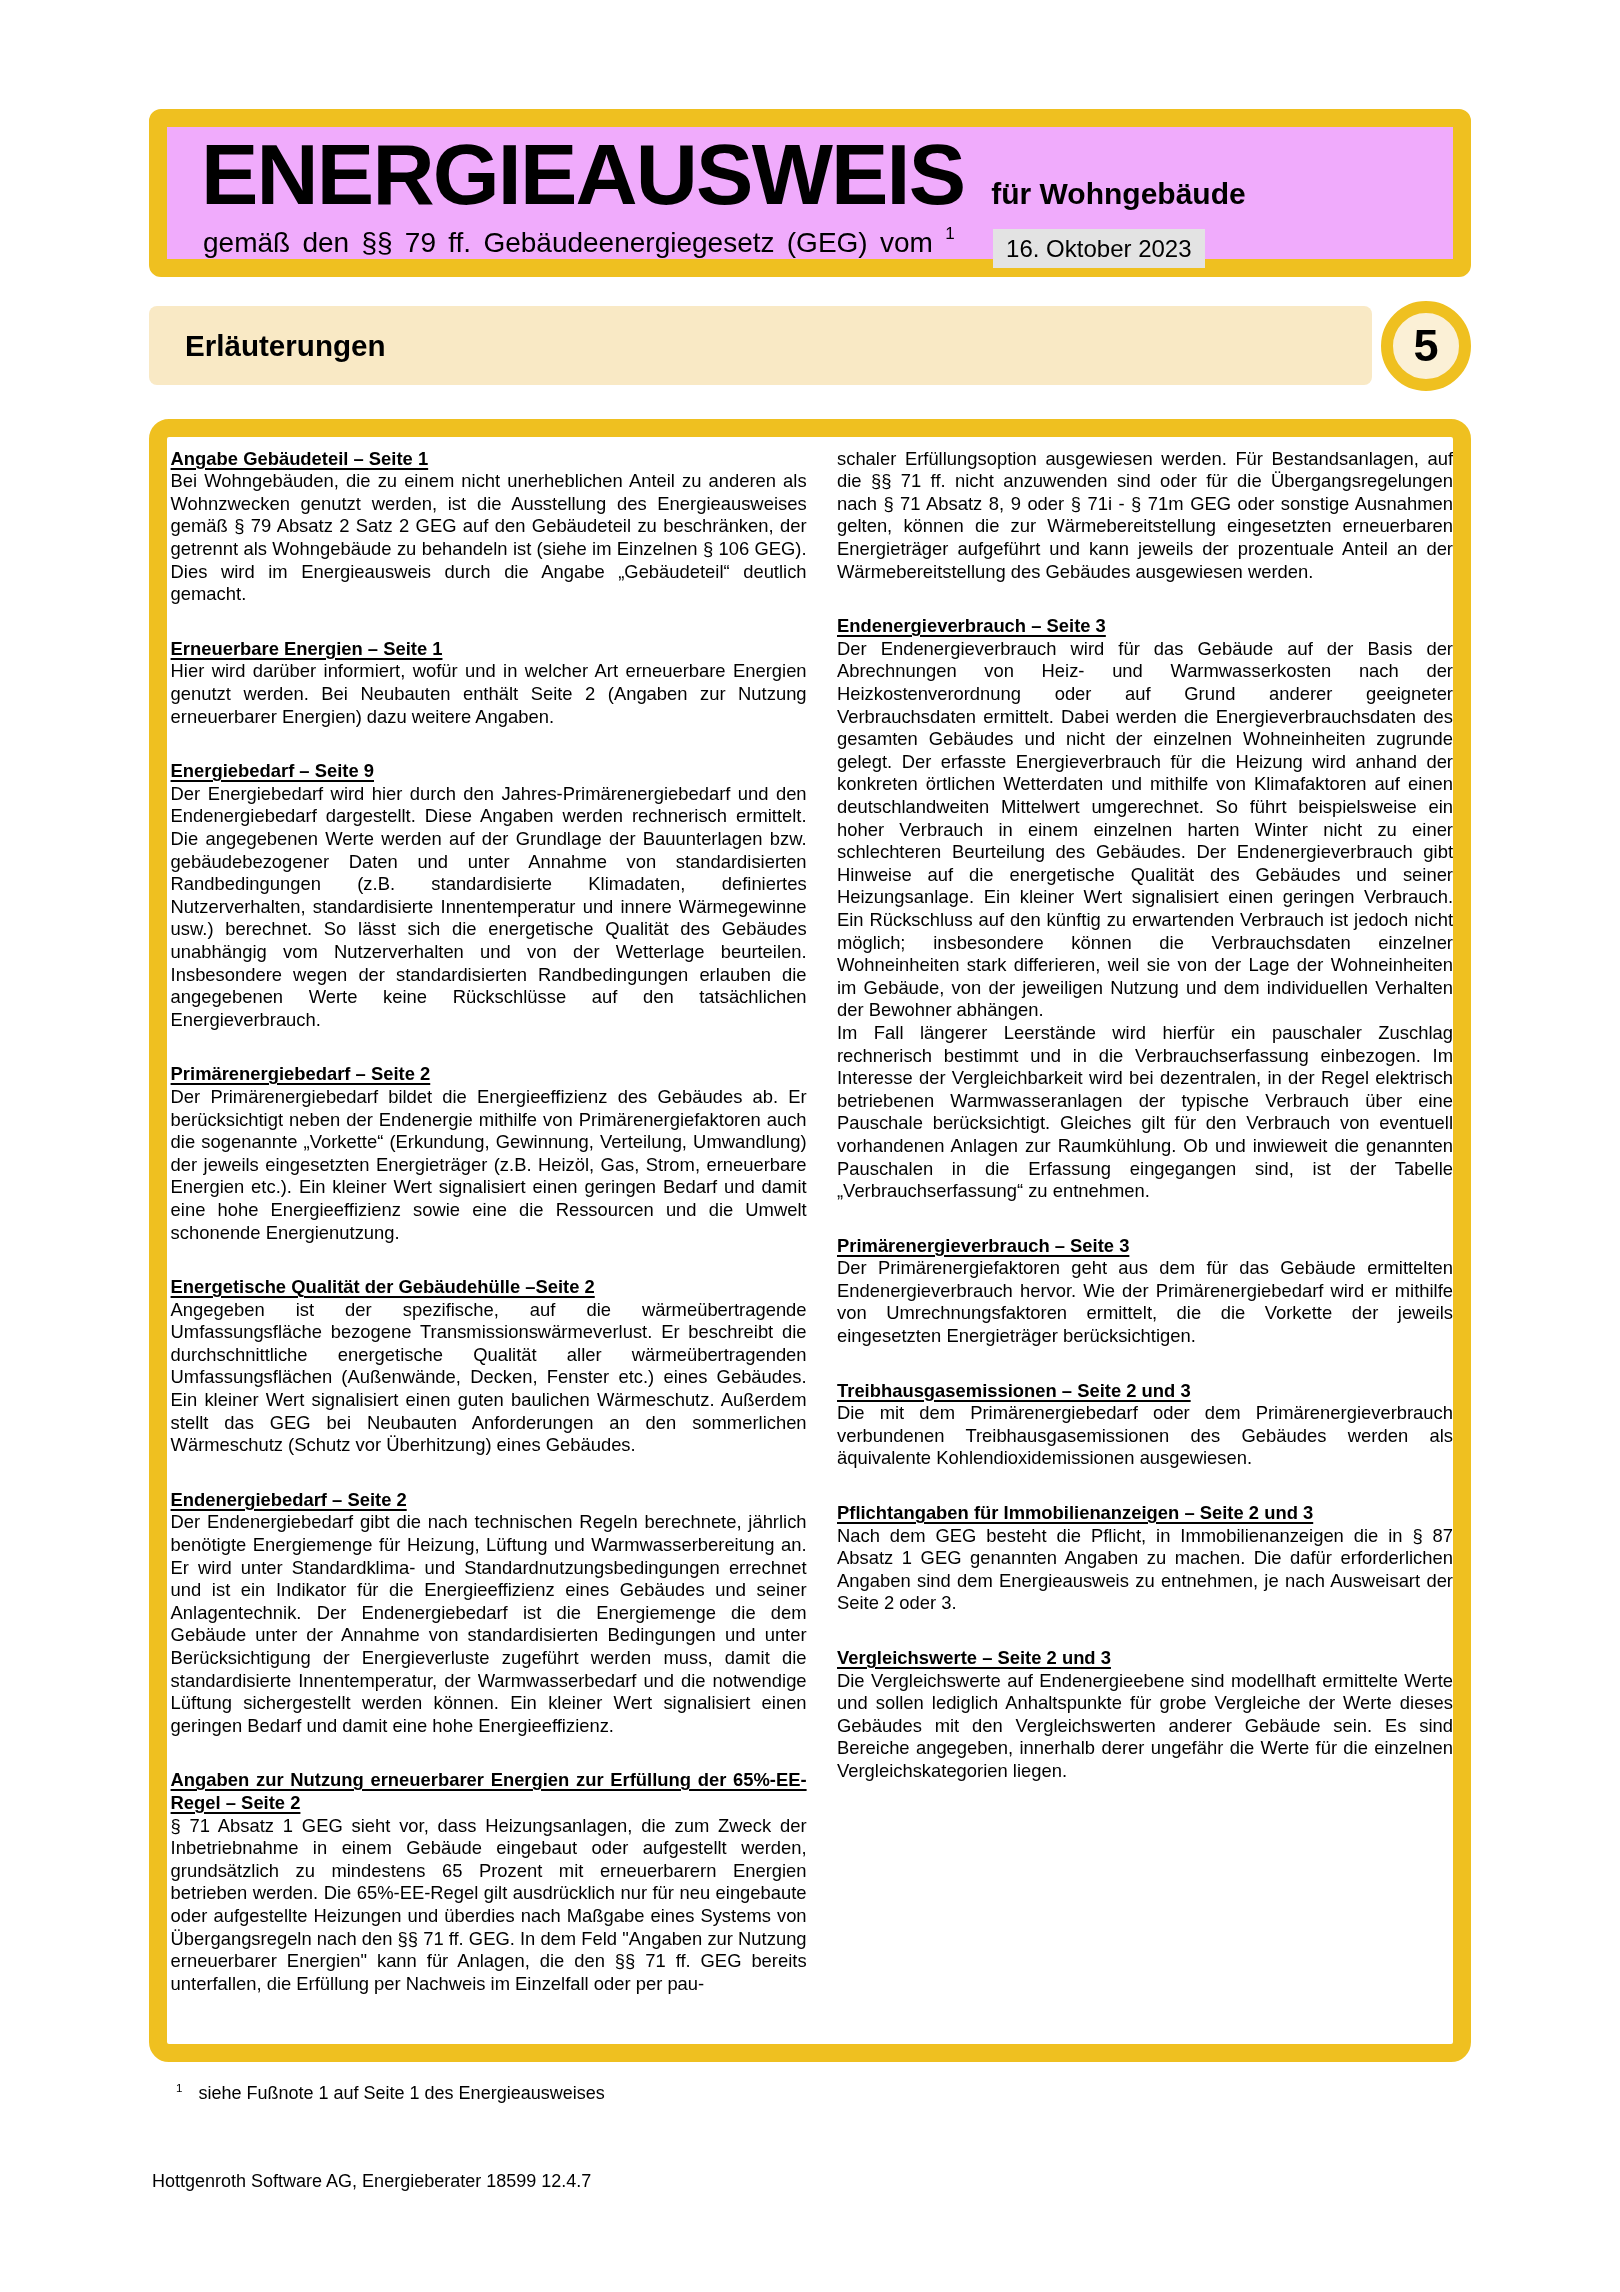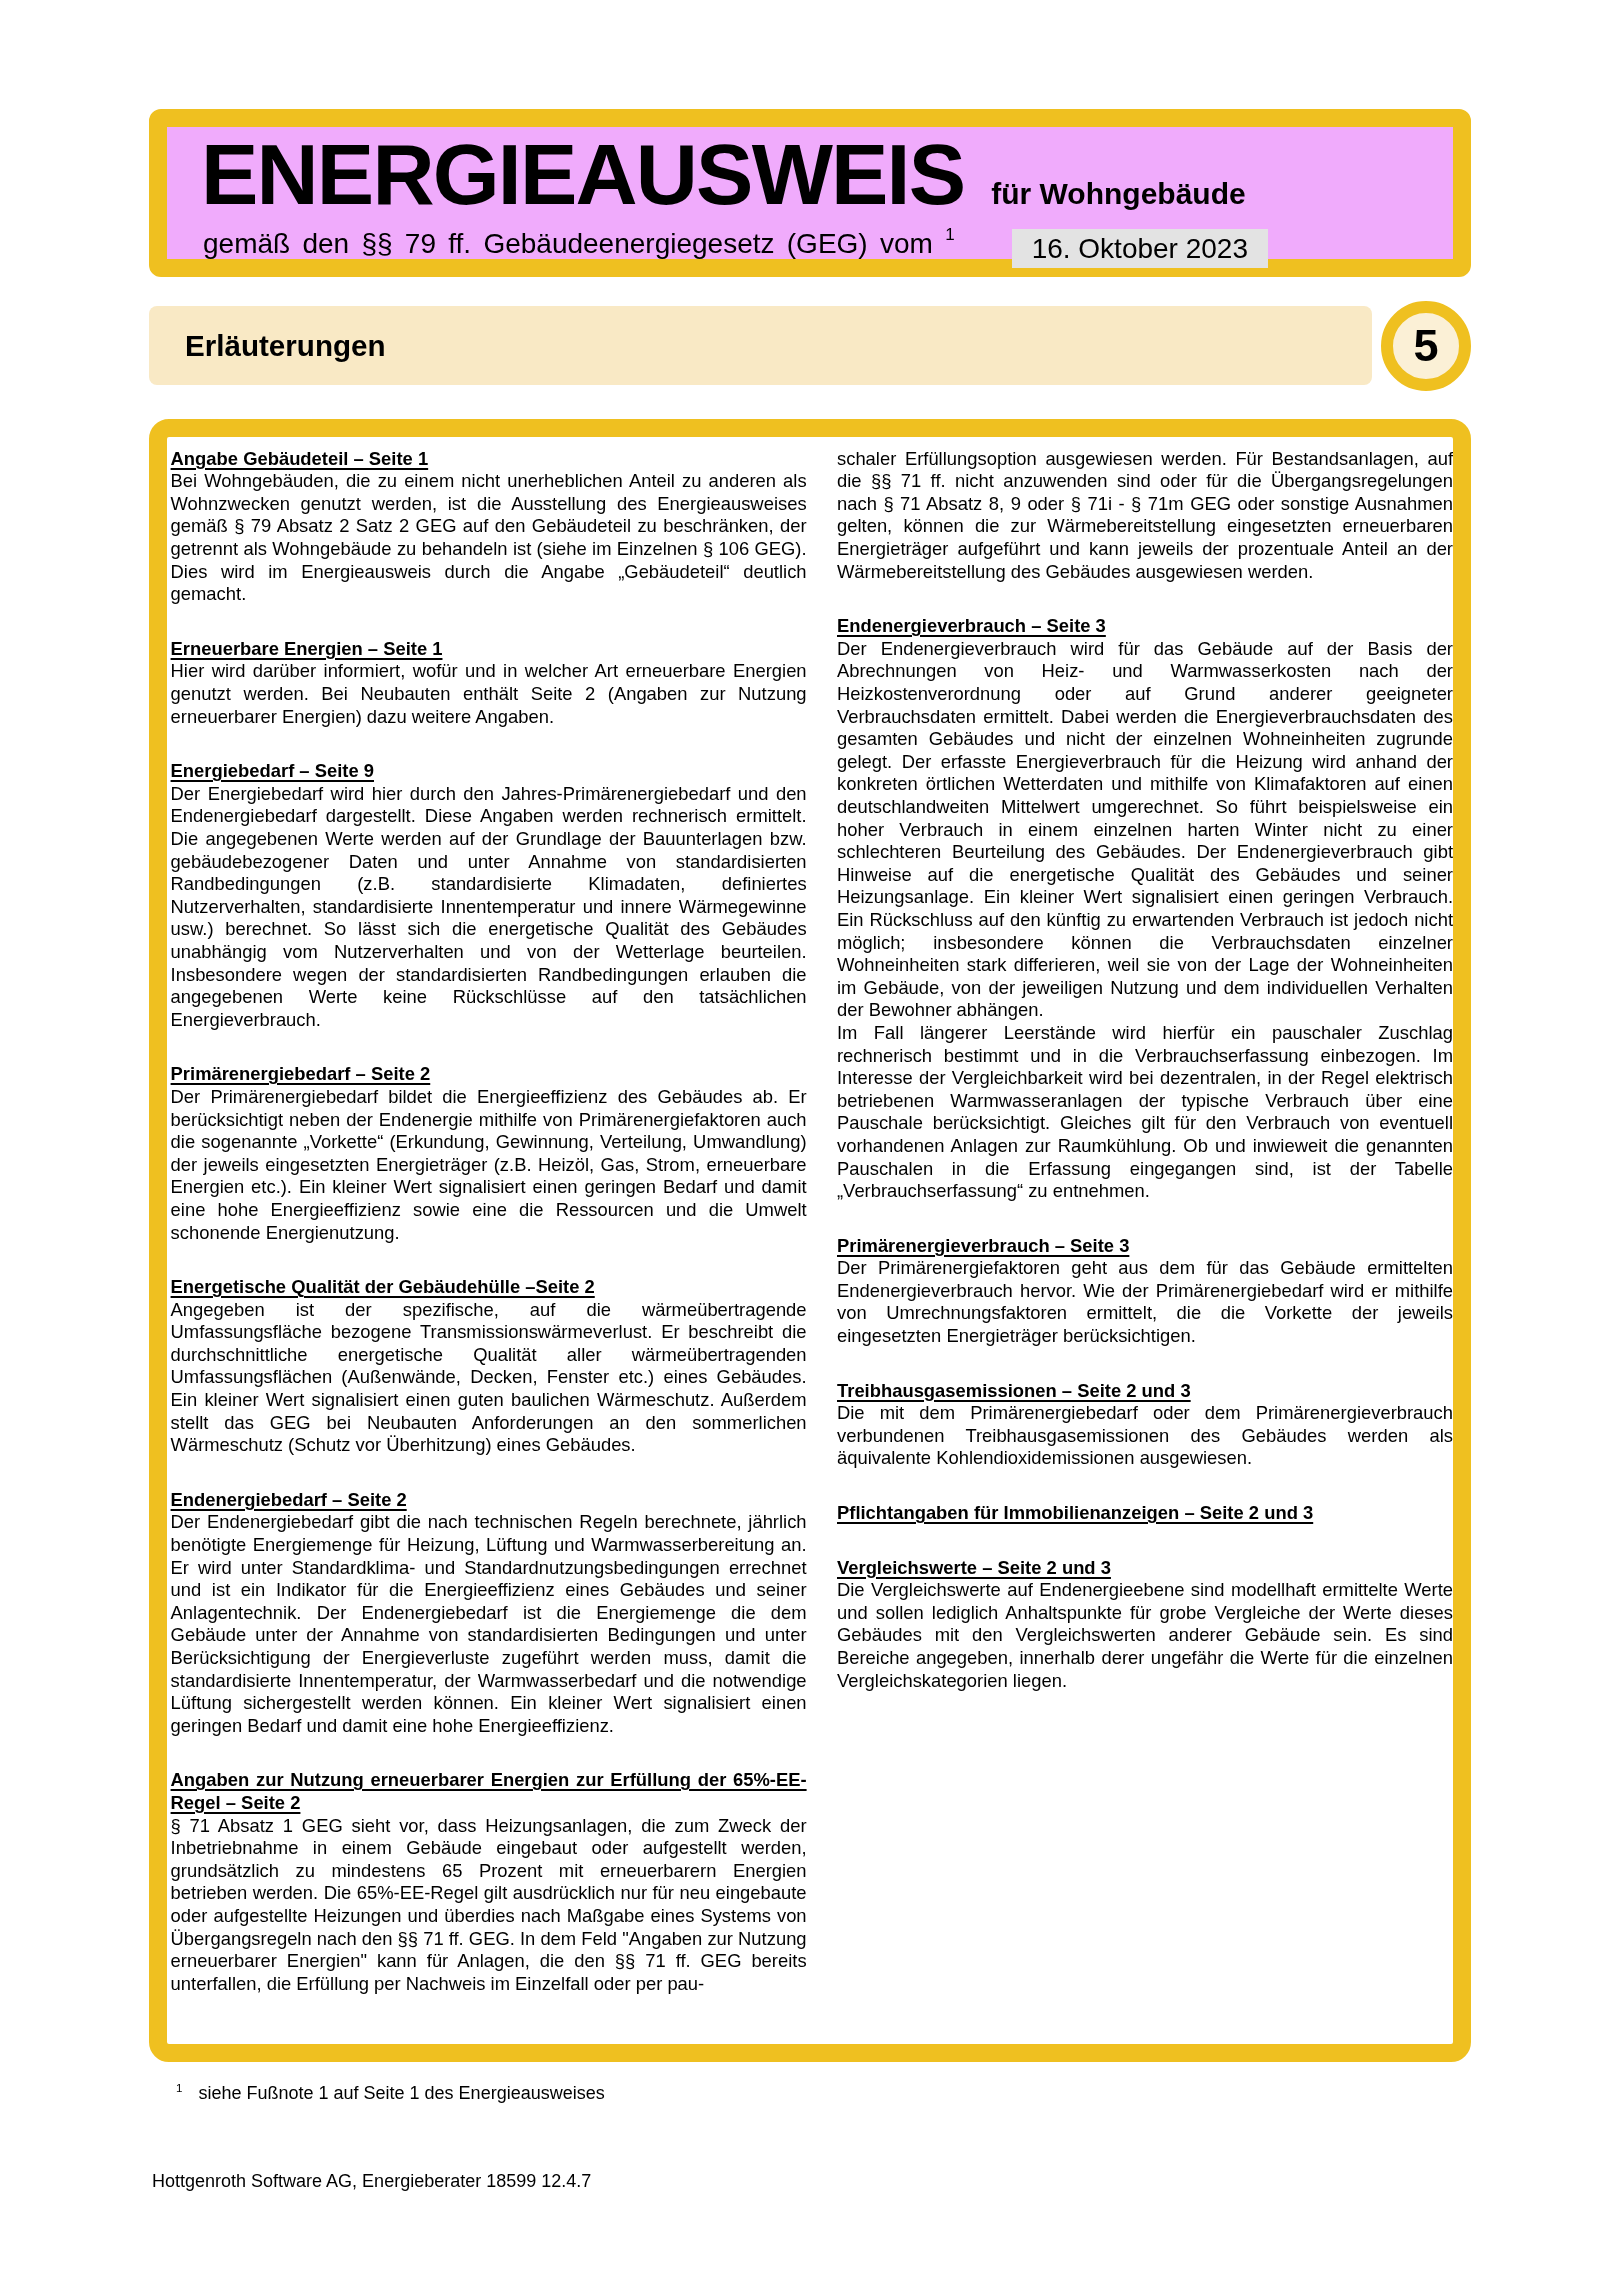--- a/index.html
+++ b/index.html
@@ -25,23 +25,23 @@
   .header-inner{position:relative;width:100%;height:100%;}
   .title-row{position:absolute;left:34px;top:1.8px;display:flex;align-items:baseline;white-space:nowrap;}
   .main-title{font-size:86px;font-weight:bold;letter-spacing:-1.8px;line-height:1.05;}
   .title-suffix{font-size:30px;font-weight:bold;margin-left:27px;letter-spacing:0;}
   .subtitle-row{
     position:absolute;left:36px;top:97px;display:flex;align-items:baseline;
     font-size:28px;word-spacing:4.5px;white-space:nowrap;
   }
   .fn-sup{font-size:17px;position:relative;top:-12.5px;margin-left:12.5px;word-spacing:normal;}
   .date-box{
-    background:var(--date-bg);margin-left:57px;width:256px;height:39px;
+    background:var(--date-bg);margin-left:38px;width:212px;height:39px;
     display:flex;align-items:center;justify-content:center;
-    font-size:28px;word-spacing:normal;position:relative;top:5.4px;
+    font-size:24px;word-spacing:normal;position:relative;top:5.4px;
   }
 
   
   .band{
     position:absolute;left:149px;top:306px;width:1223px;height:79px;
     background:var(--cream);border-radius:8px;
   }
   .band-label{position:absolute;left:36px;top:50%;transform:translateY(-50%);
     font-size:29.6px;font-weight:bold;}
   .page-circle{
@@ -140,20 +140,21 @@
         <div class="section">
           <div class="sec-h">Primärenergieverbrauch – Seite 3</div>
           <p>Der Primärenergiefaktoren geht aus dem für das Gebäude ermittelten Endenergieverbrauch hervor. Wie der Primärenergiebedarf wird er mithilfe von Umrechnungsfaktoren ermittelt, die die Vorkette der jeweils eingesetzten Energieträger berücksichtigen.</p>
         </div>
         <div class="section">
           <div class="sec-h">Treibhausgasemissionen – Seite 2 und 3</div>
           <p>Die mit dem Primärenergiebedarf oder dem Primärenergieverbrauch verbundenen Treibhausgasemissionen des Gebäudes werden als äquivalente Kohlendioxidemissionen ausgewiesen.</p>
         </div>
         <div class="section">
           <div class="sec-h">Pflichtangaben für Immobilienanzeigen – Seite 2 und 3</div>
+          <p>Nach dem GEG besteht die Pflicht, in Immobilienanzeigen die in § 87 Absatz 1 GEG genannten Angaben zu machen. Die dafür erforderlichen Angaben sind dem Energieausweis zu entnehmen, je nach Ausweisart der Seite 2 oder 3.</p>
         </div>
         <div class="section">
           <div class="sec-h">Vergleichswerte – Seite 2 und 3</div>
           <p>Die Vergleichswerte auf Endenergieebene sind modellhaft ermittelte Werte und sollen lediglich Anhaltspunkte für grobe Vergleiche der Werte dieses Gebäudes mit den Vergleichswerten anderer Gebäude sein. Es sind Bereiche angegeben, innerhalb derer ungefähr die Werte für die einzelnen Vergleichskategorien liegen.</p>
         </div>
       </div>
   </div>
 
   <div class="footnote">
     <span class="marker">1</span><span>siehe Fußnote 1 auf Seite 1 des Energieausweises</span>

